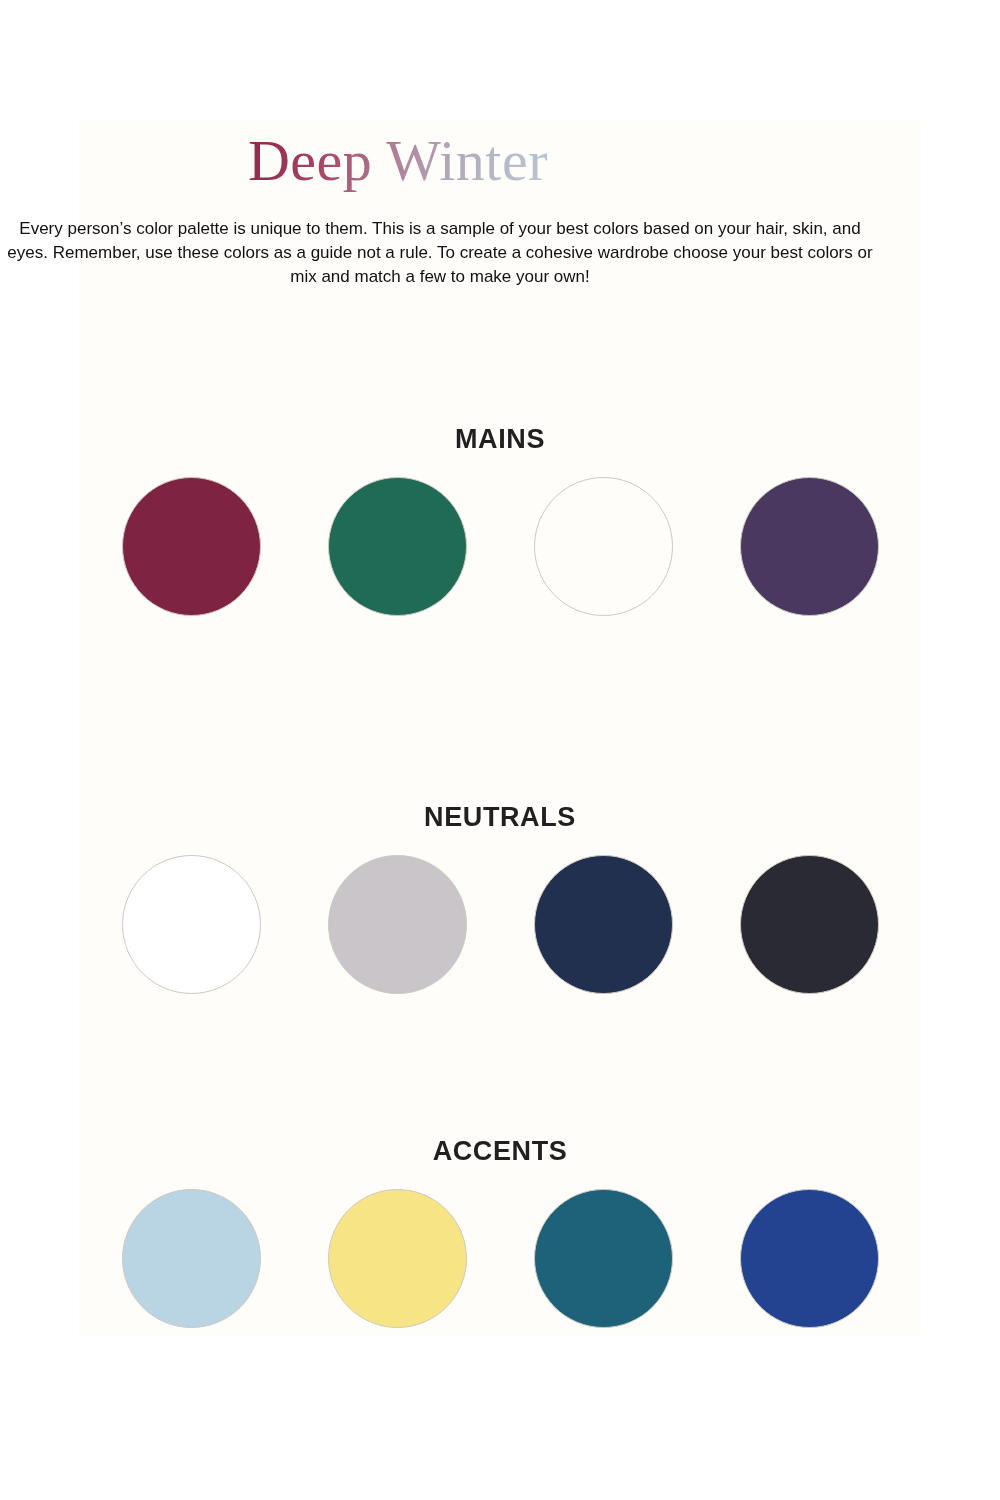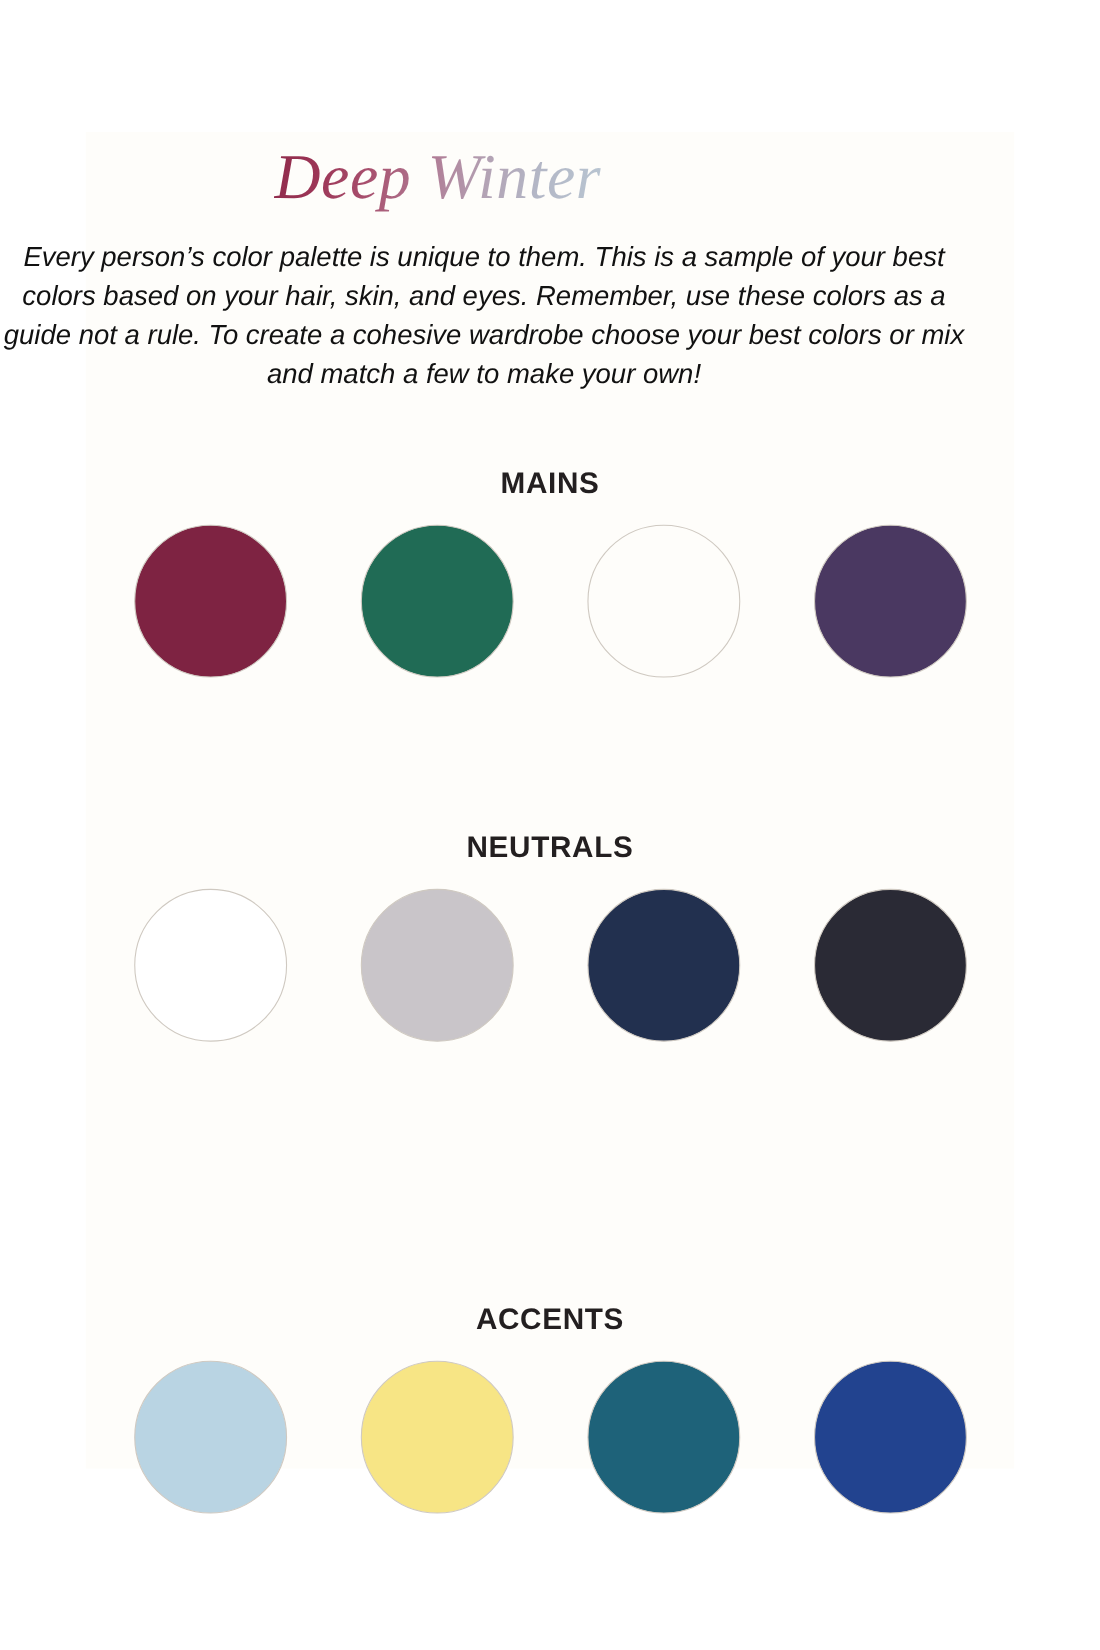--- a/index.html
+++ b/index.html
@@ -34,21 +34,20 @@
     box-sizing: border-box;
   }
 
   
   .header {
     position: absolute;
     left: 0;
     top: 128px;
     width: 796px;
     text-align: center;
-    font-style: italic;
   }
 
   .title {
     font-family: "Liberation Serif", "DejaVu Serif", serif;
     font-size: 58px;
     font-weight: 400;
     line-height: 1.15;
     margin: 0;
     letter-spacing: 0.5px;
     background-image: linear-gradient(100deg,
@@ -62,37 +61,37 @@
     -webkit-background-clip: text;
     background-clip: text;
     color: transparent;
     -webkit-text-fill-color: transparent;
     display: inline-block;
   }
 
   .intro {
     margin: 22px auto 2px auto;
     width: 880px;
-    font-size: 25px;
+    font-size: 17px;
     line-height: 1.42;
     color: #111111;
     text-align: center;
     font-family: "Liberation Sans", sans-serif;
   }
 
   
   .section {
     position: absolute;
     left: 0;
     width: 1000px;
     text-align: center;
   }
   #section-mains    { top: 424px; }
-  #section-neutrals { top: 755px; }
-  #section-accents  { top: 1136px; margin-top: 48px; }
+  #section-neutrals { top: 802px; }
+  #section-accents  { top: 1136px; }
 
   .section-title {
     font-size: 27px;
     font-weight: bold;
     letter-spacing: 0.6px;
     color: #231f20;
     margin: 0 0 22px 0;
     font-family: "Liberation Sans", sans-serif;
   }
 

